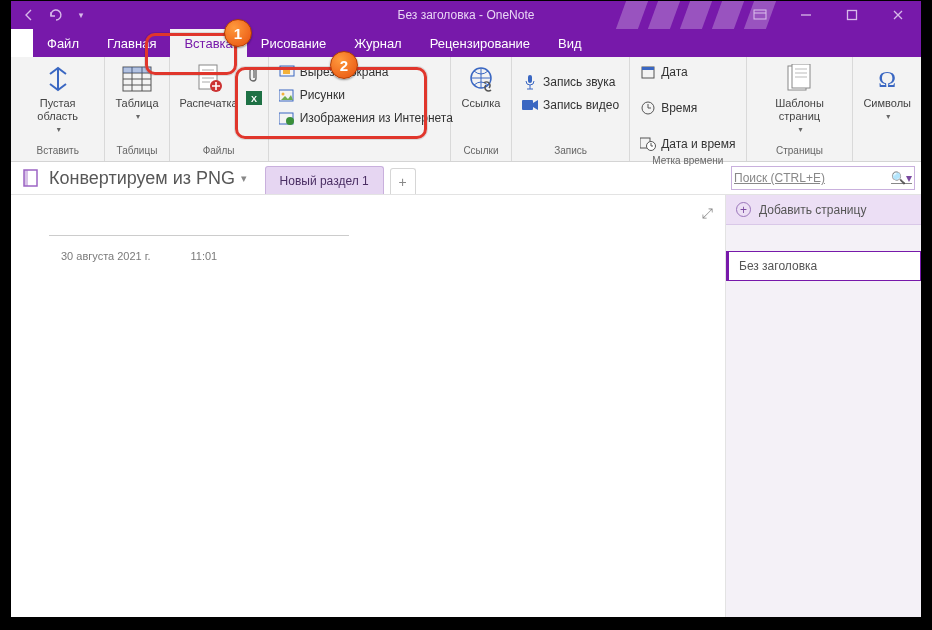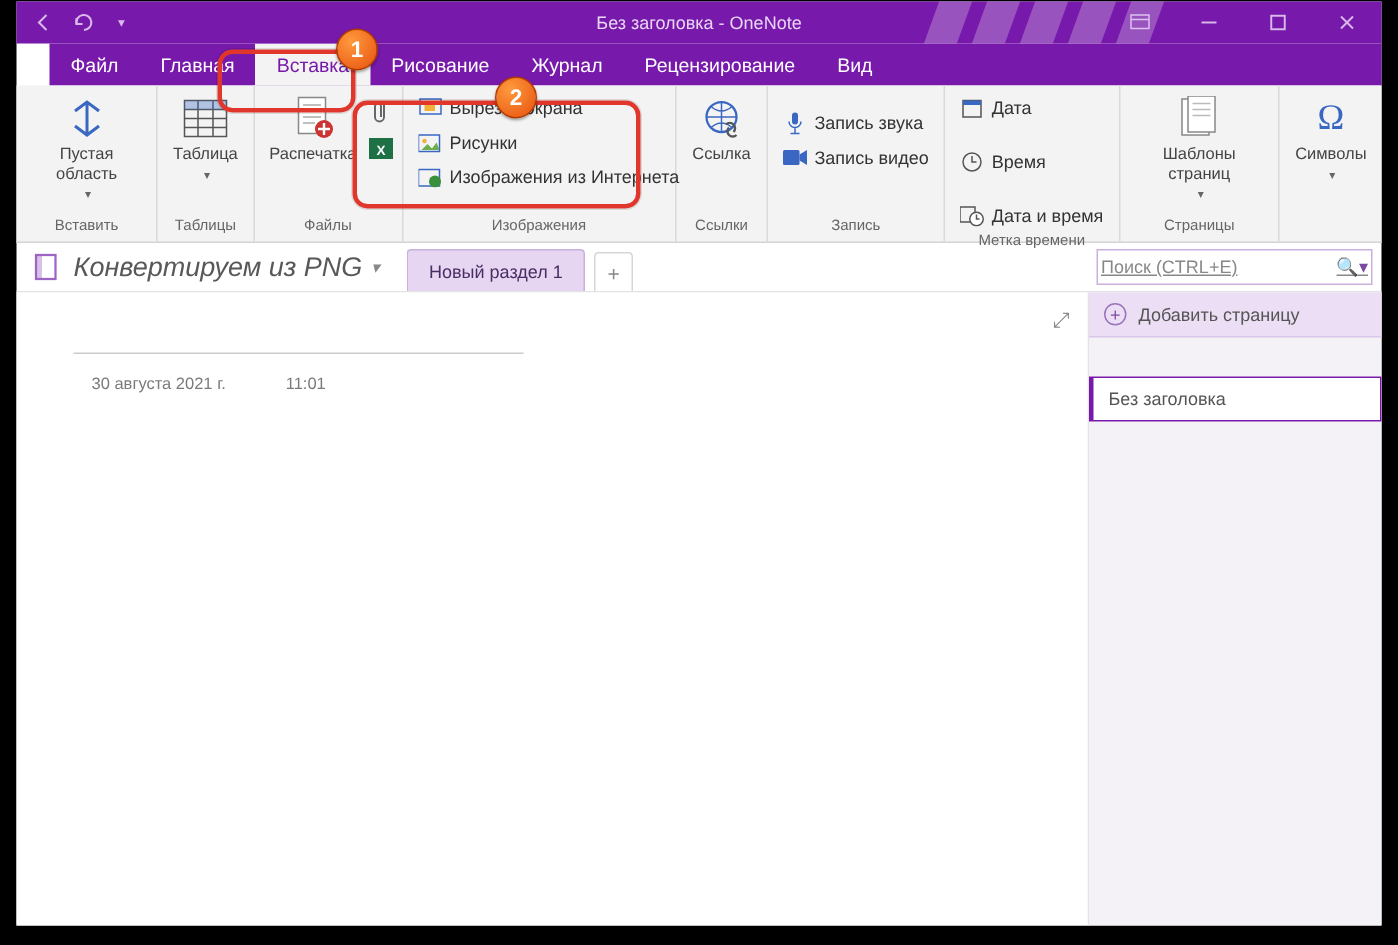--- a/index.html
+++ b/index.html
@@ -36,21 +36,21 @@
   .dd { font-size: 8px; color: #666; margin-left: 2px; }
 
   
   .hl { position: absolute; border: 3px solid #e0362c; border-radius: 10px; pointer-events: none; box-shadow: 0 0 0 1px rgba(0,0,0,0.1); }
   .badge { position: absolute; width: 28px; height: 28px; border-radius: 50%; background: radial-gradient(circle at 35% 30%, #ff9a3d, #e7500e); color: #fff; font-weight: bold; font-size: 15px; display: flex; align-items: center; justify-content: center; border: 1px solid #b03b00; box-shadow: 0 1px 2px rgba(0,0,0,0.4); }
 
   
   .nbrow { height: 33px; display: flex; align-items: stretch; border-bottom: 1px solid #e3e3e3; }
   .nbleft { flex: 1; display: flex; align-items: center; }
   .nbicon { width: 20px; height: 20px; margin: 0 8px 0 10px; }
-  .nbtitle { font-size: 18px; color: #585858; display: flex; align-items: center; gap: 6px; font-style: italic; }
+  .nbtitle { font-size: 18px; color: #585858; display: flex; align-items: center; gap: 6px; }
   .sectab { margin-left: 18px; height: 28px; align-self: flex-end; background: #e6d6f2; border: 1px solid #c9b0dd; border-bottom: none; border-radius: 3px 3px 0 0; padding: 12px 14px; display: flex; align-items: center; font-size: 12px; color: #4a2e63; }
   .addtab { margin-left: 6px; align-self: flex-end; height: 26px; width: 26px; border: 1px solid #d6d6d6; border-bottom: none; border-radius: 3px 3px 0 0; display: flex; align-items: center; justify-content: center; color: #888; font-size: 14px; }
   .searchwrap { width: 196px; display: flex; align-items: center; padding: 4px 6px; }
   .search { flex: 1; height: 24px; border: 1px solid #c9b0dd; background: #fff; display: flex; align-items: center; padding: 0 2px; font-size: 12px; color: #888; justify-content: space-between; text-decoration: underline; }
 
   
   .main { display: flex; height: calc(100% - 28px - 28px - 105px - 33px); }
   .canvas { flex: 1; position: relative; background: #fff; }
   .expand { position: absolute; right: 12px; top: 10px; color: #888; font-size: 14px; }
   .note-ts { position: absolute; left: 50px; top: 55px; font-size: 11px; color: #7a7a7a; display: flex; gap: 40px; }
@@ -213,21 +213,20 @@
             <span class="sico">
                 <svg width="16" height="14">
                   <rect x="0" y="2" width="14" height="11" style="fill:none;stroke:#3a67c2"></rect>
                   <circle cx="11" cy="10" r="4" style="fill:#3a8f3a"></circle>
                 </svg>
               </span>
             <span>Изображения из Интернета</span>
           </div>
         </div>
       </div>
-      <div class="group-label">Изображения</div>
     </div>
 
     <div class="group">
       <div class="group-body">
         <div class="bigbtn">
           <span class="ico">
               <svg width="30" height="28">
                 <circle cx="15" cy="13" r="10" style="fill:none;stroke:#3a67c2;stroke-width:1.5"></circle>
                 <path d="M5 13 H25 M15 3 V23 M8 6 Q15 12 22 6 M8 20 Q15 14 22 20" style="stroke:#3a67c2;fill:none"></path>
                 <path d="M18 18 a3 3 0 0 1 5 5 M25 25 a3 3 0 0 1 -5 -5" style="stroke:#555;fill:none;stroke-width:1.6"></path>

